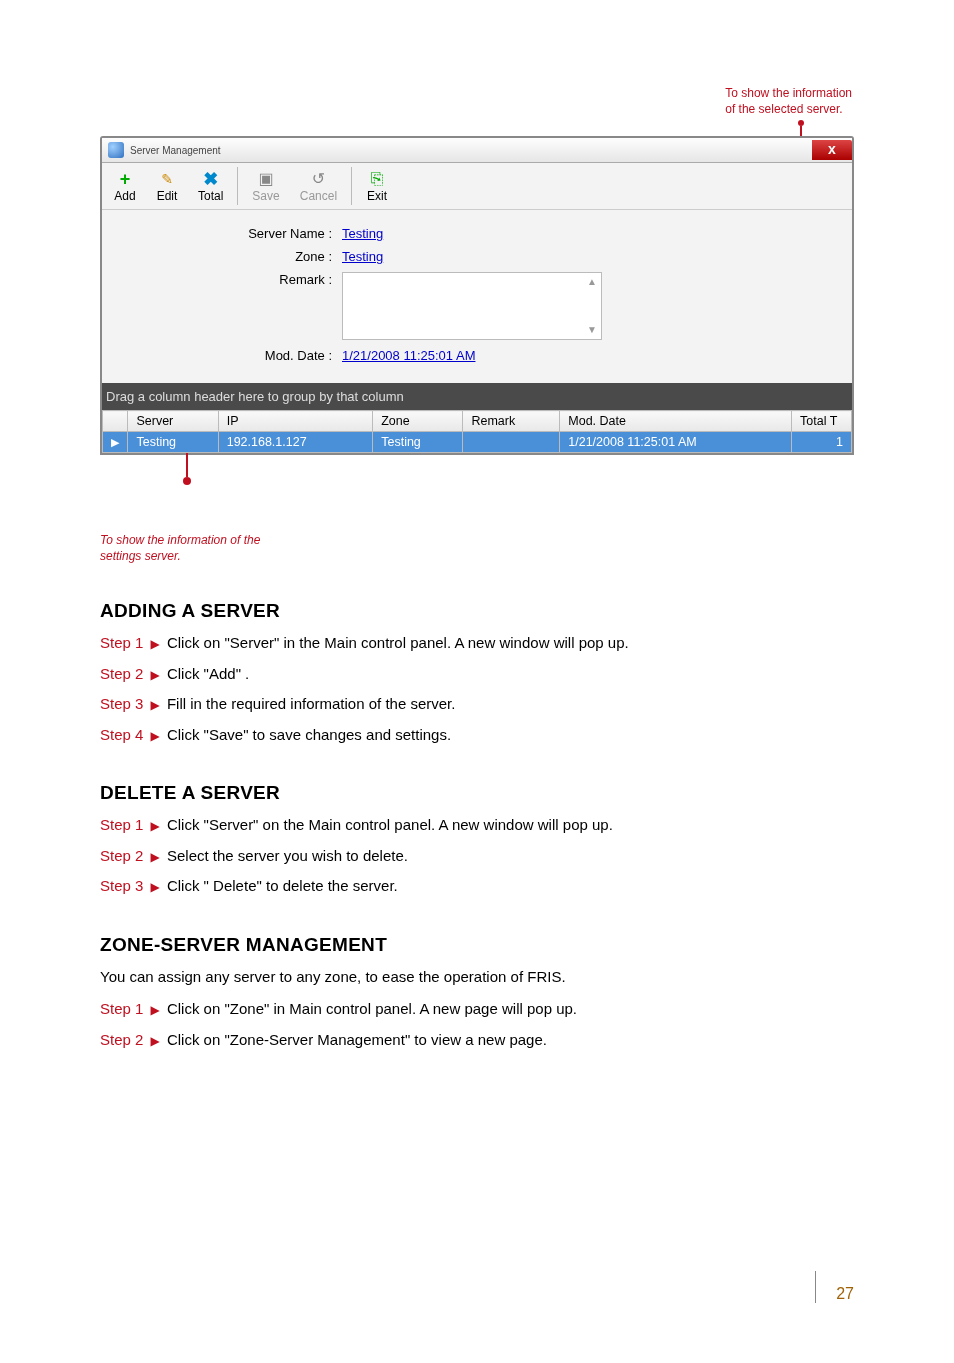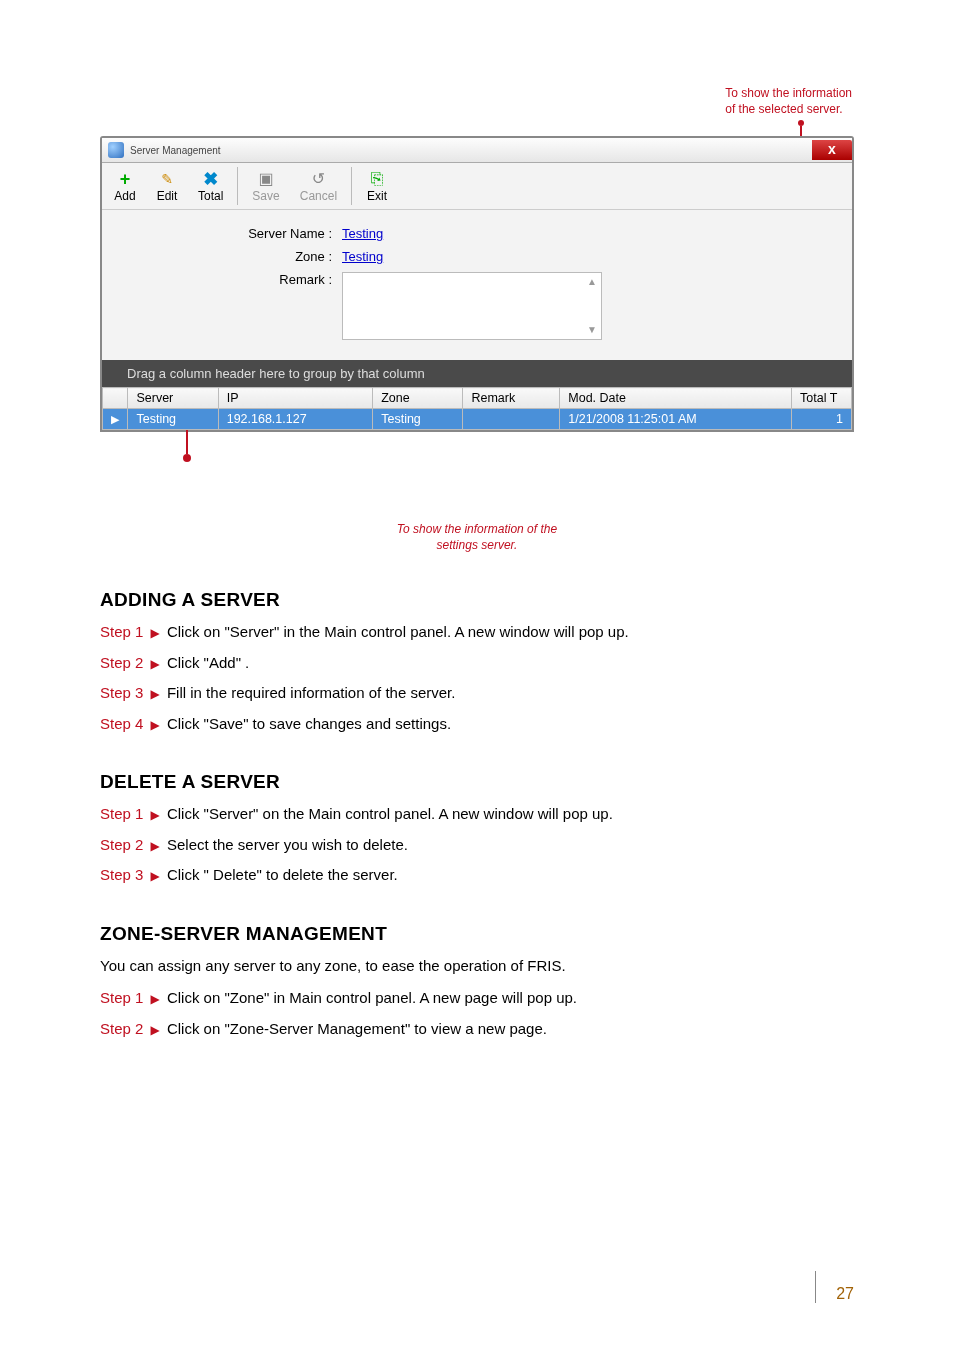--- a/index.html
+++ b/index.html
@@ -128,21 +128,21 @@
   .remark-up, .remark-dn {
     position: absolute; right: 2px; width: 14px; height: 14px;
     color: #999; font-size: 10px; text-align: center; line-height: 14px;
   }
   .remark-up { top: 2px; }
   .remark-dn { bottom: 2px; }
   .drag-band {
     background: #4a4a4a;
     color: #ddd;
     font-size: 13px;
-    padding: 6px 25px;
+    padding: 6px 4px;
   }
   table.grid {
     width: 100%;
     border-collapse: collapse;
     font-size: 12.5px;
     background: #fff;
   }
   table.grid th {
     background: linear-gradient(#f9f9f9, #e8e8e8);
     border: 1px solid #bbb;
@@ -164,23 +164,22 @@
 
   .bot-bar-wrap {
     position: relative;
     height: 40px;
     margin-top: -2px;
   }
   .bot-bar { position: absolute; left: 86px; top: 0; width: 2px; height: 24px; background: #c01020; }
   .bot-dot { position: absolute; left: 83px; top: 24px; width: 8px; height: 8px; border-radius: 50%; background: #c01020; }
   .bot-caption {
     color: #c01020; font-style: italic; font-size: 12px;
-    margin-top: 52px;
+    margin-top: 40px;
     line-height: 1.3;
-    text-align: center;
   }
 
   h2.sect {
     font-size: 19px;
     font-weight: bold;
     letter-spacing: 0.3px;
     margin-top: 36px;
     margin-bottom: 10px;
   }
   .step-line {
@@ -267,20 +266,24 @@
     <div class="form-row">
       <div class="form-label">Zone :</div>
       <div class="form-value-link">Testing</div>
     </div>
     <div class="form-row">
       <div class="form-label">Remark :</div>
       <div class="remark-box">
         <div class="remark-up">▲</div>
         <div class="remark-dn">▼</div>
       </div>
+    </div>
+    <div class="form-row">
+      <div class="form-label">Mod. Date :</div>
+      <div class="form-value-link">1/21/2008 11:25:01 AM</div>
     </div>
   </div>
 
   <div class="drag-band">Drag a column header here to group by that column</div>
 
   <table class="grid">
     <thead>
       <tr>
         <th class="row-ind"></th>
         <th>Server</th>

